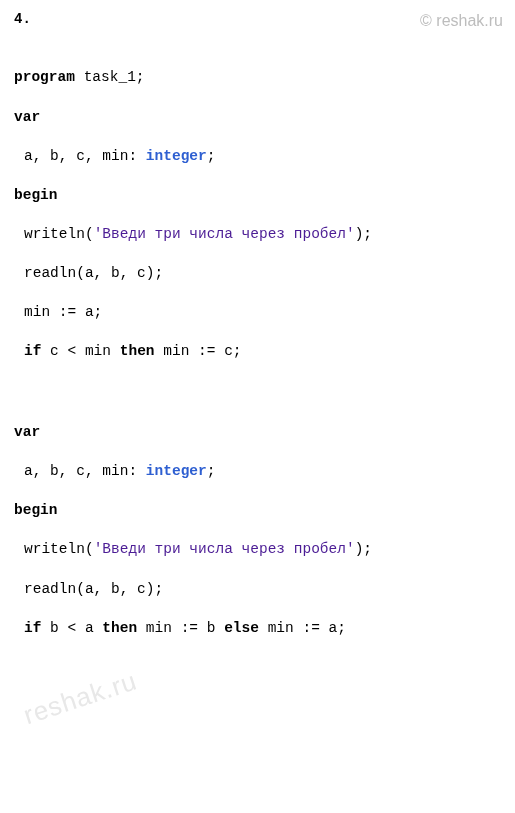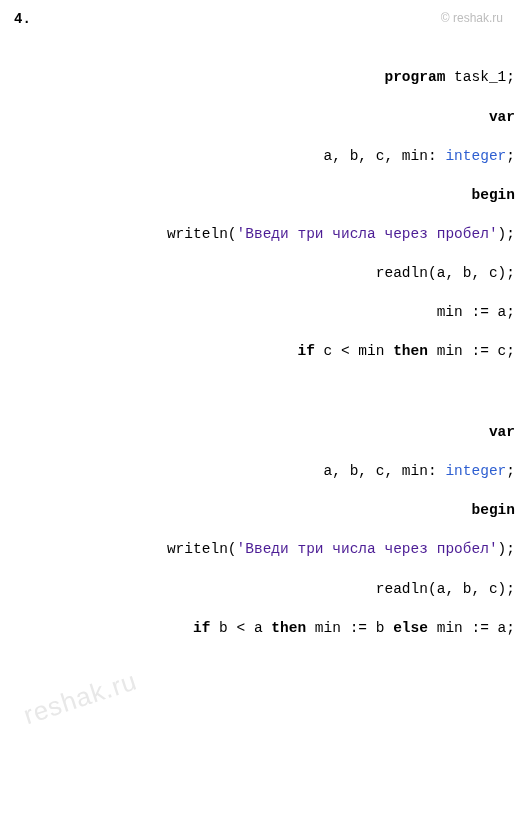--- a/index.html
+++ b/index.html
@@ -17,40 +17,40 @@
     .header-num {
       font-size: 14px;
       font-weight: bold;
       margin-bottom: 20px;
     }
     .watermark-top {
       position: absolute;
       top: 10px;
       right: 12px;
       font-family: Arial, sans-serif;
-      font-size: 12px;
+      font-size: 16px;
       color: #bdbdbd;
     }
     .watermark-diag {
       position: absolute;
       left: 30px;
       bottom: 80px;
       font-family: Arial, sans-serif;
       font-size: 26px;
       color: #e8e8e8;
       transform: rotate(-18deg);
       transform-origin: left bottom;
       pointer-events: none;
       letter-spacing: 1px;
     }
     .code-block { margin-bottom: 22px; white-space: pre; position: relative; z-index: 1; }
     .kw { color: #000; font-weight: bold; }
     .str { color: #4c1d95; }
-    .typ { color: #2e5fd1; }
-    .line { display: block; text-align: right; }
+    .typ { color: #2e5fd1; font-weight: bold; }
+    .line { display: block; }
     .ind { padding-left: 10px; }
   </style>
 </head>
 <body>
 
 <div class="header-num">4.</div>
 <div class="watermark-top">© reshak.ru</div>
 <div class="watermark-diag">reshak.ru</div>
 
 <div class="code-block">

